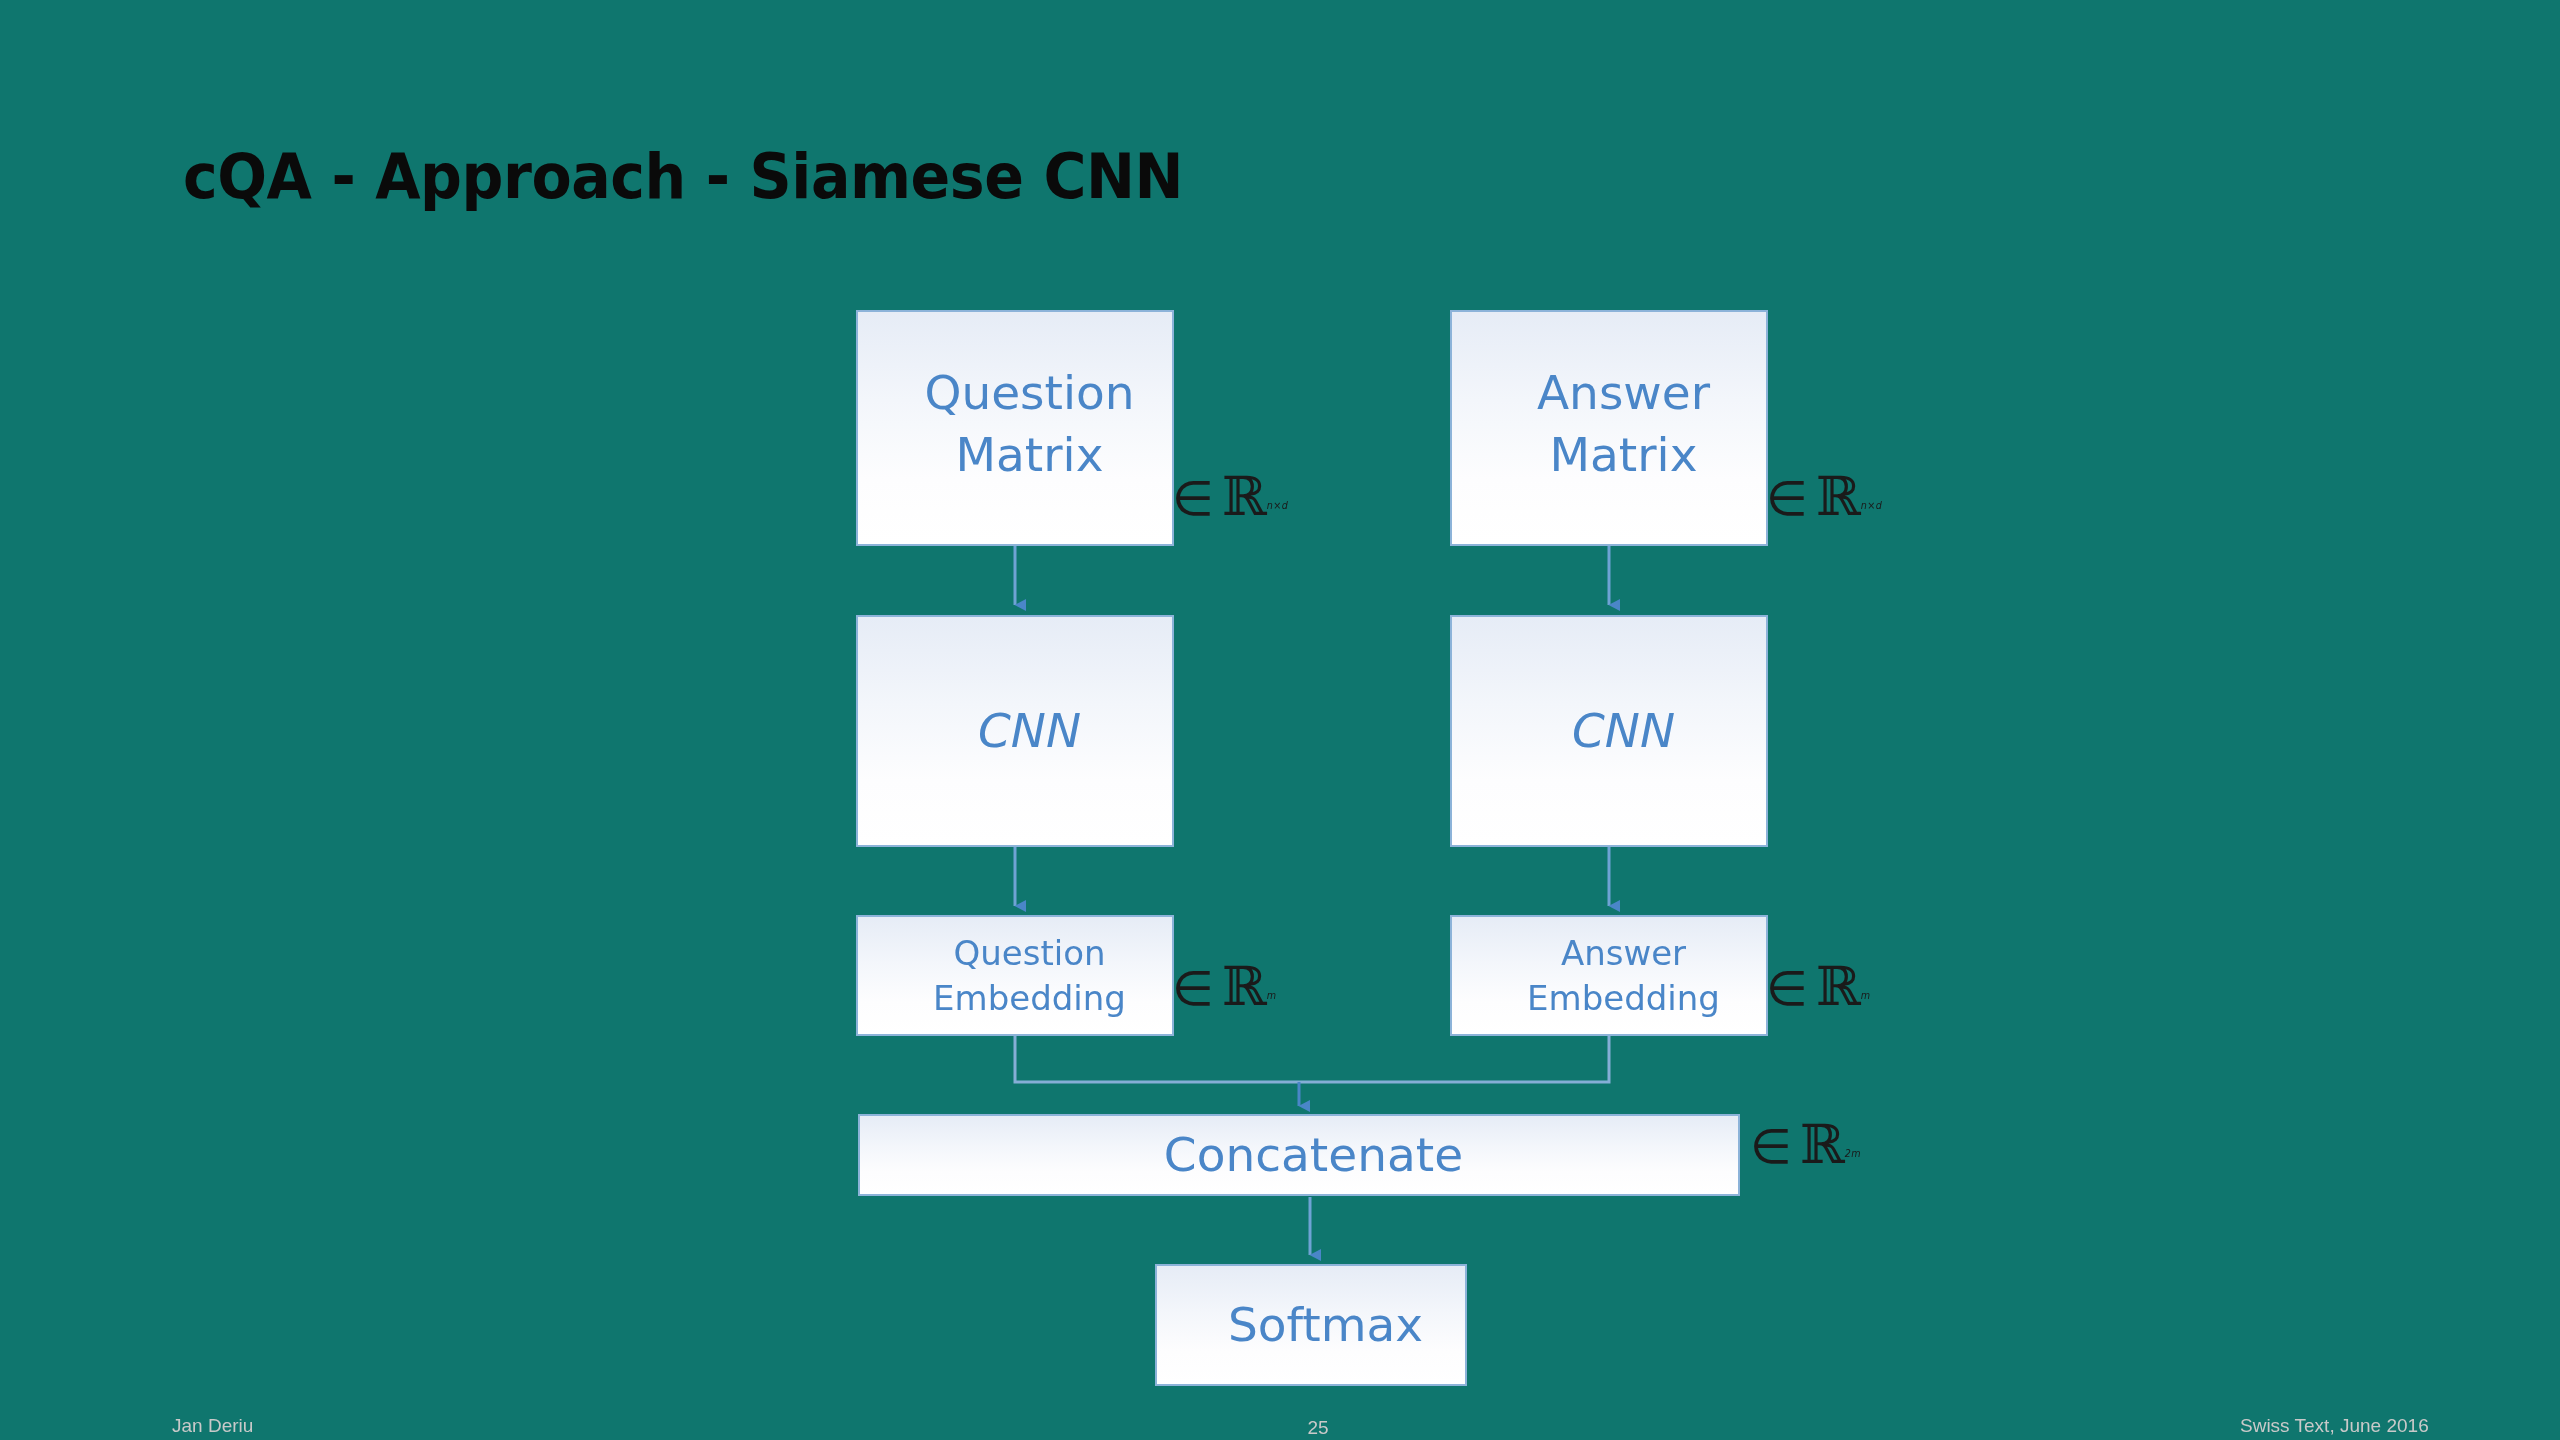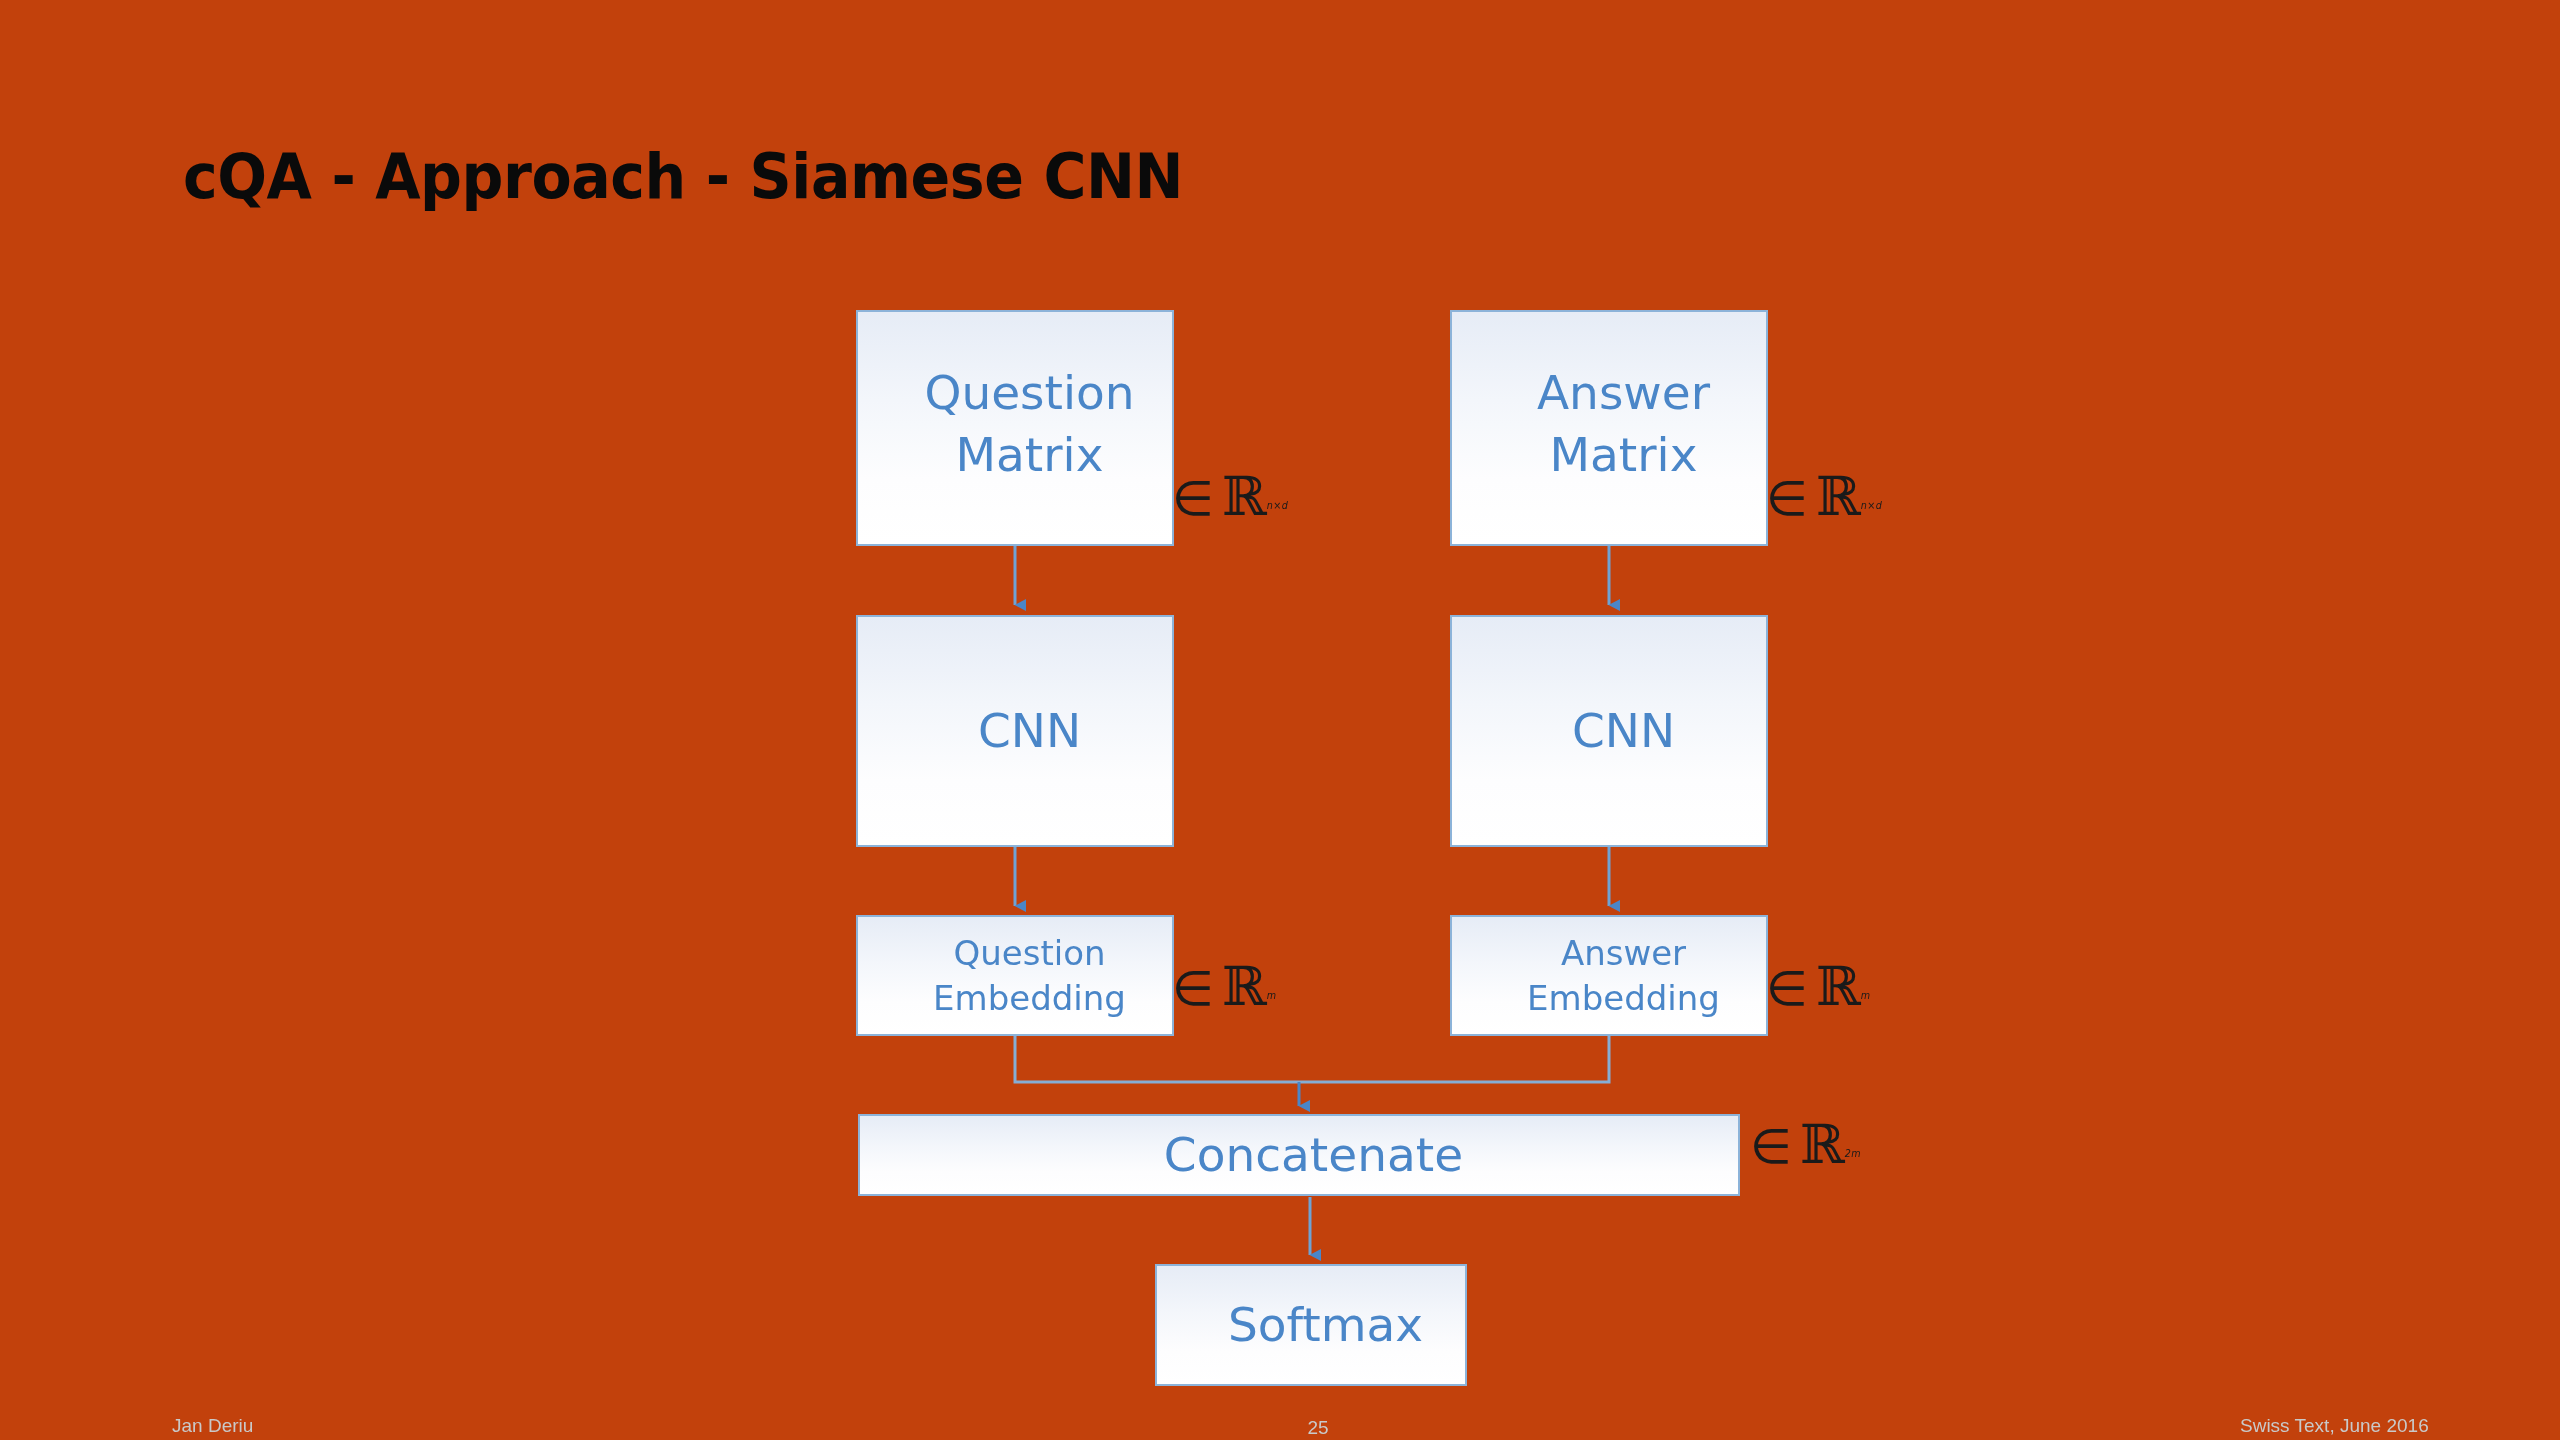--- a/index.html
+++ b/index.html
@@ -11,21 +11,21 @@
     width: 2560px;
     height: 1440px;
     position: relative;
     overflow: hidden;
     font-family: "Liberation Sans", sans-serif;
   }
 
   #slide {
     position: absolute;
     inset: 0;
-    background: #c2410c;
+    background: #0f766e;
   }
 
   
   #slide-title {
     position: absolute;
     left: 183px;
     top: 140px;
     font-family: "DejaVu Sans", sans-serif;
     font-weight: bold;
     font-size: 63px;
@@ -70,20 +70,21 @@
     height: 236px;
     font-size: 47px;
     padding-bottom: 8px;
   }
 
   
   .node-cnn {
     width: 318px;
     height: 232px;
     font-size: 47px;
+    font-style: italic;
   }
 
   
   .node-embed {
     width: 318px;
     height: 121px;
     font-size: 34px;
   }
 
   

